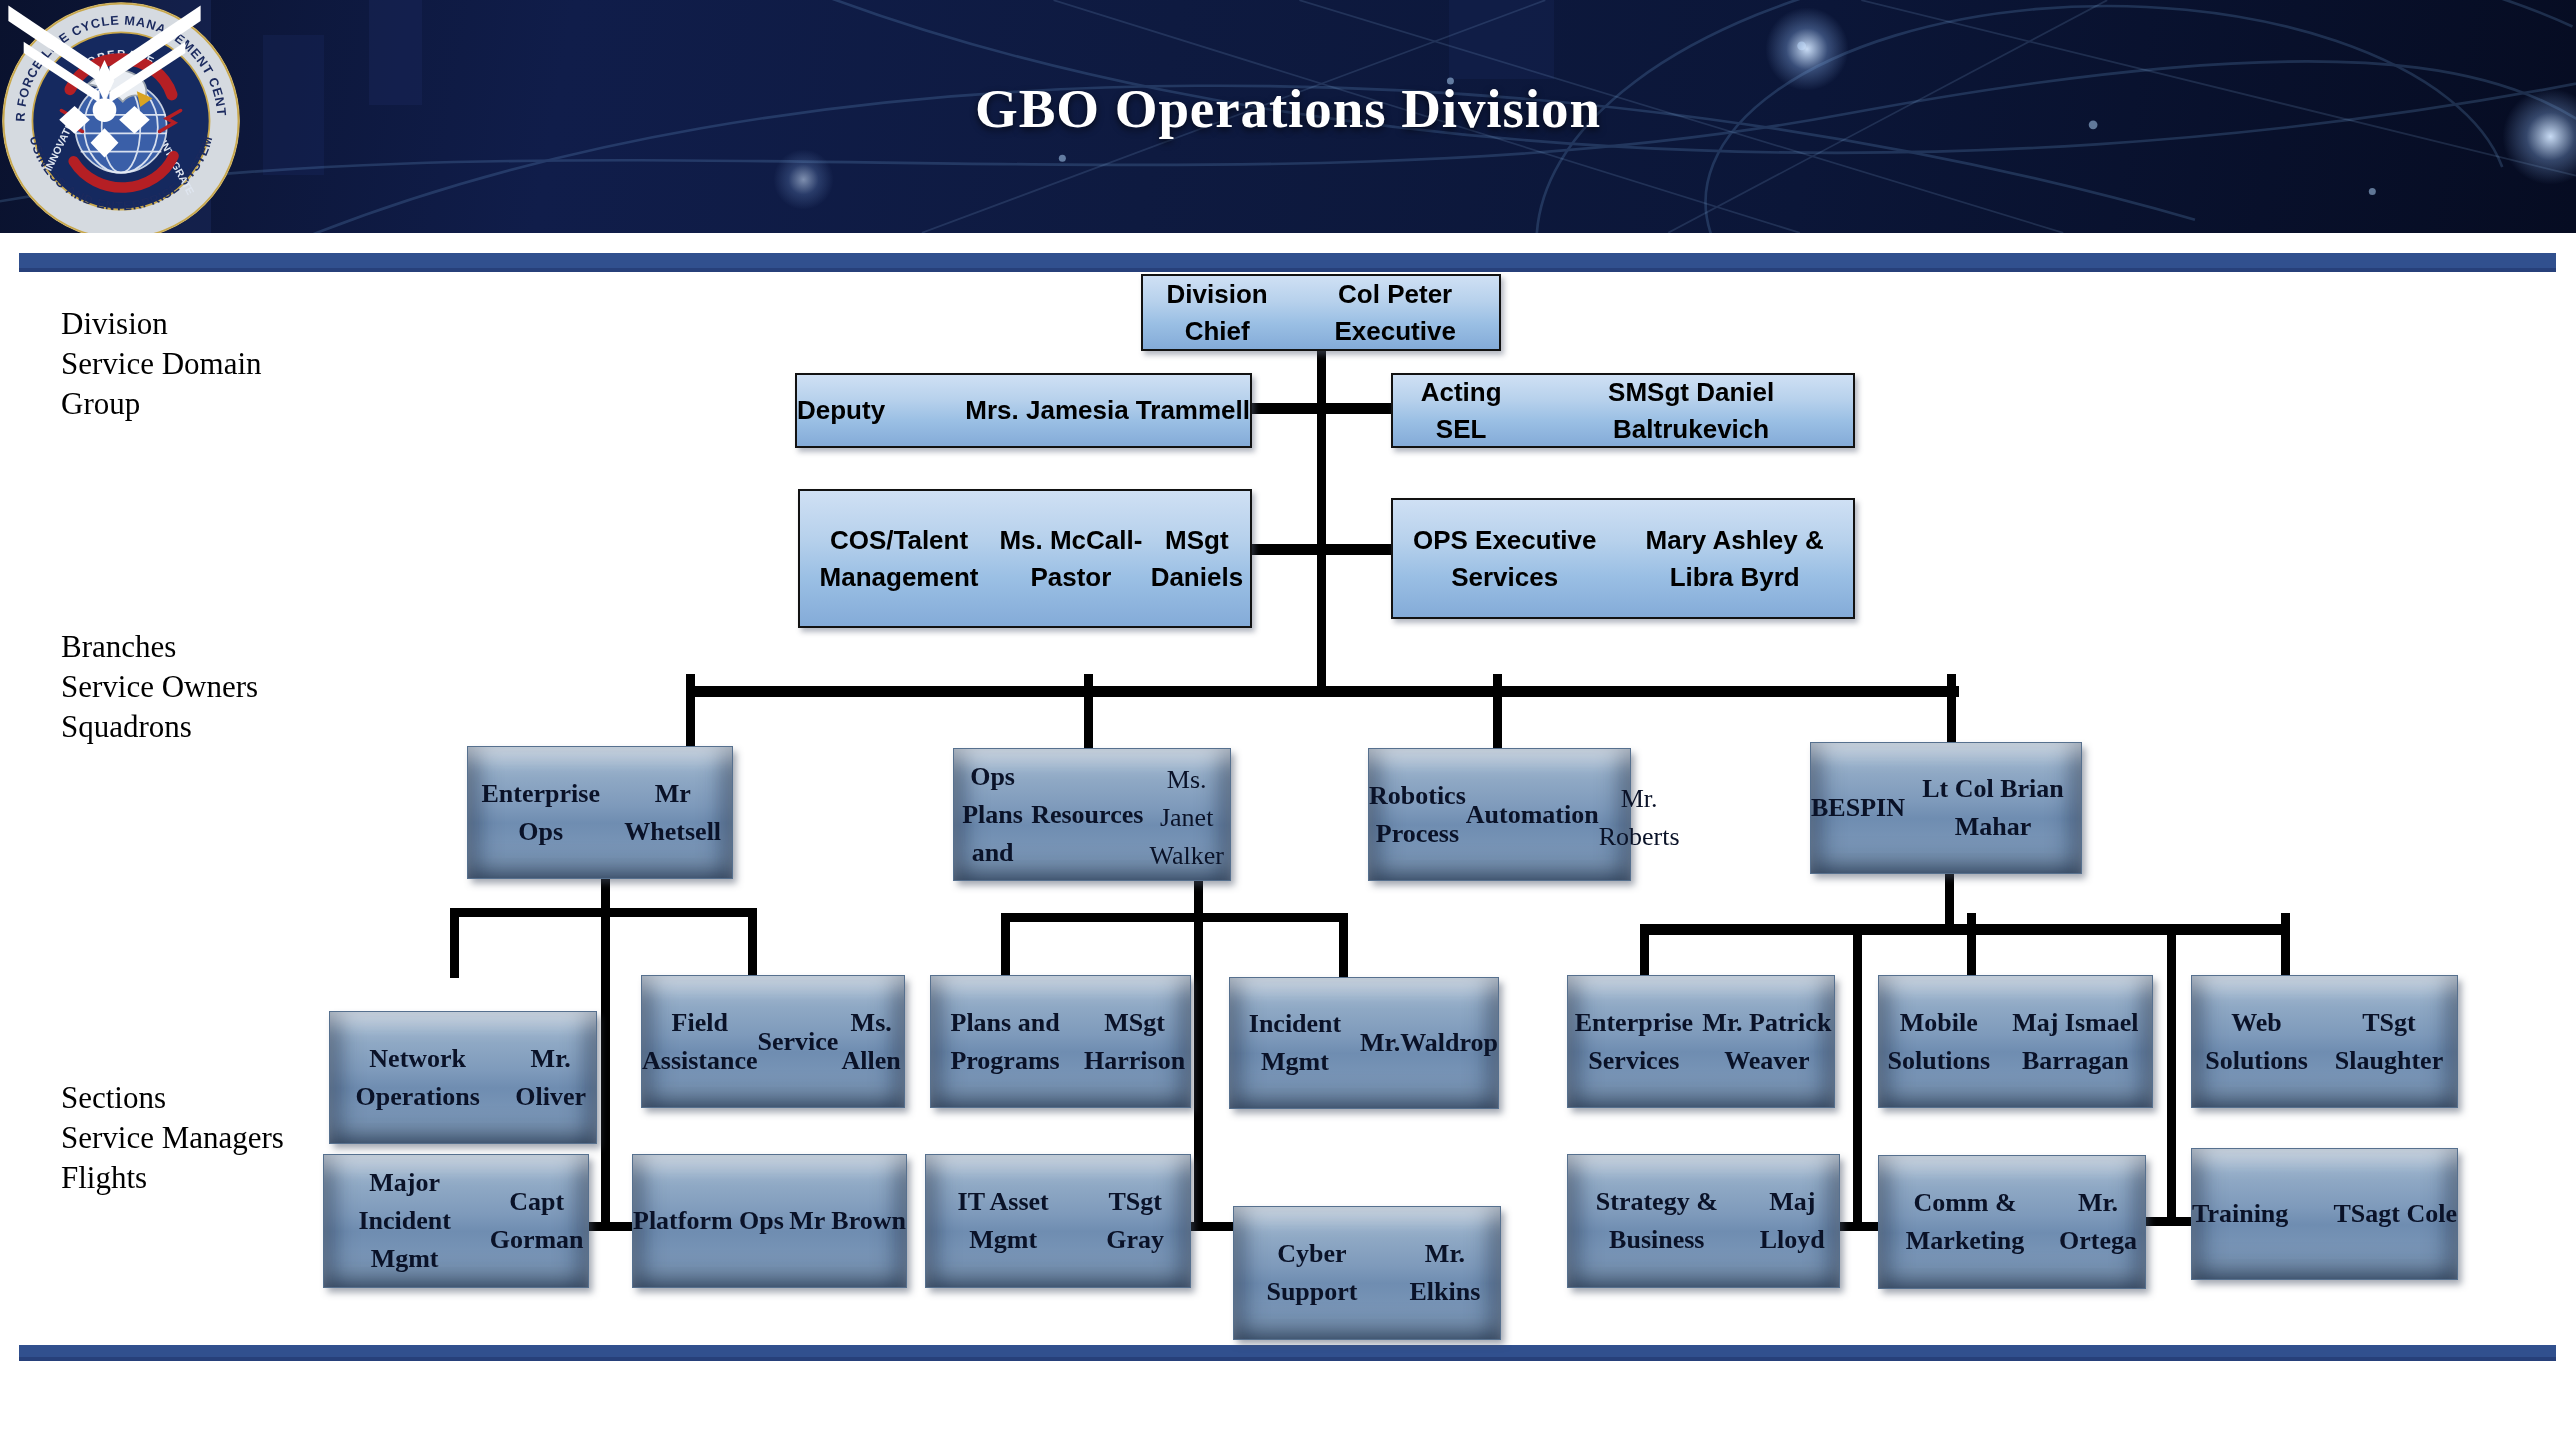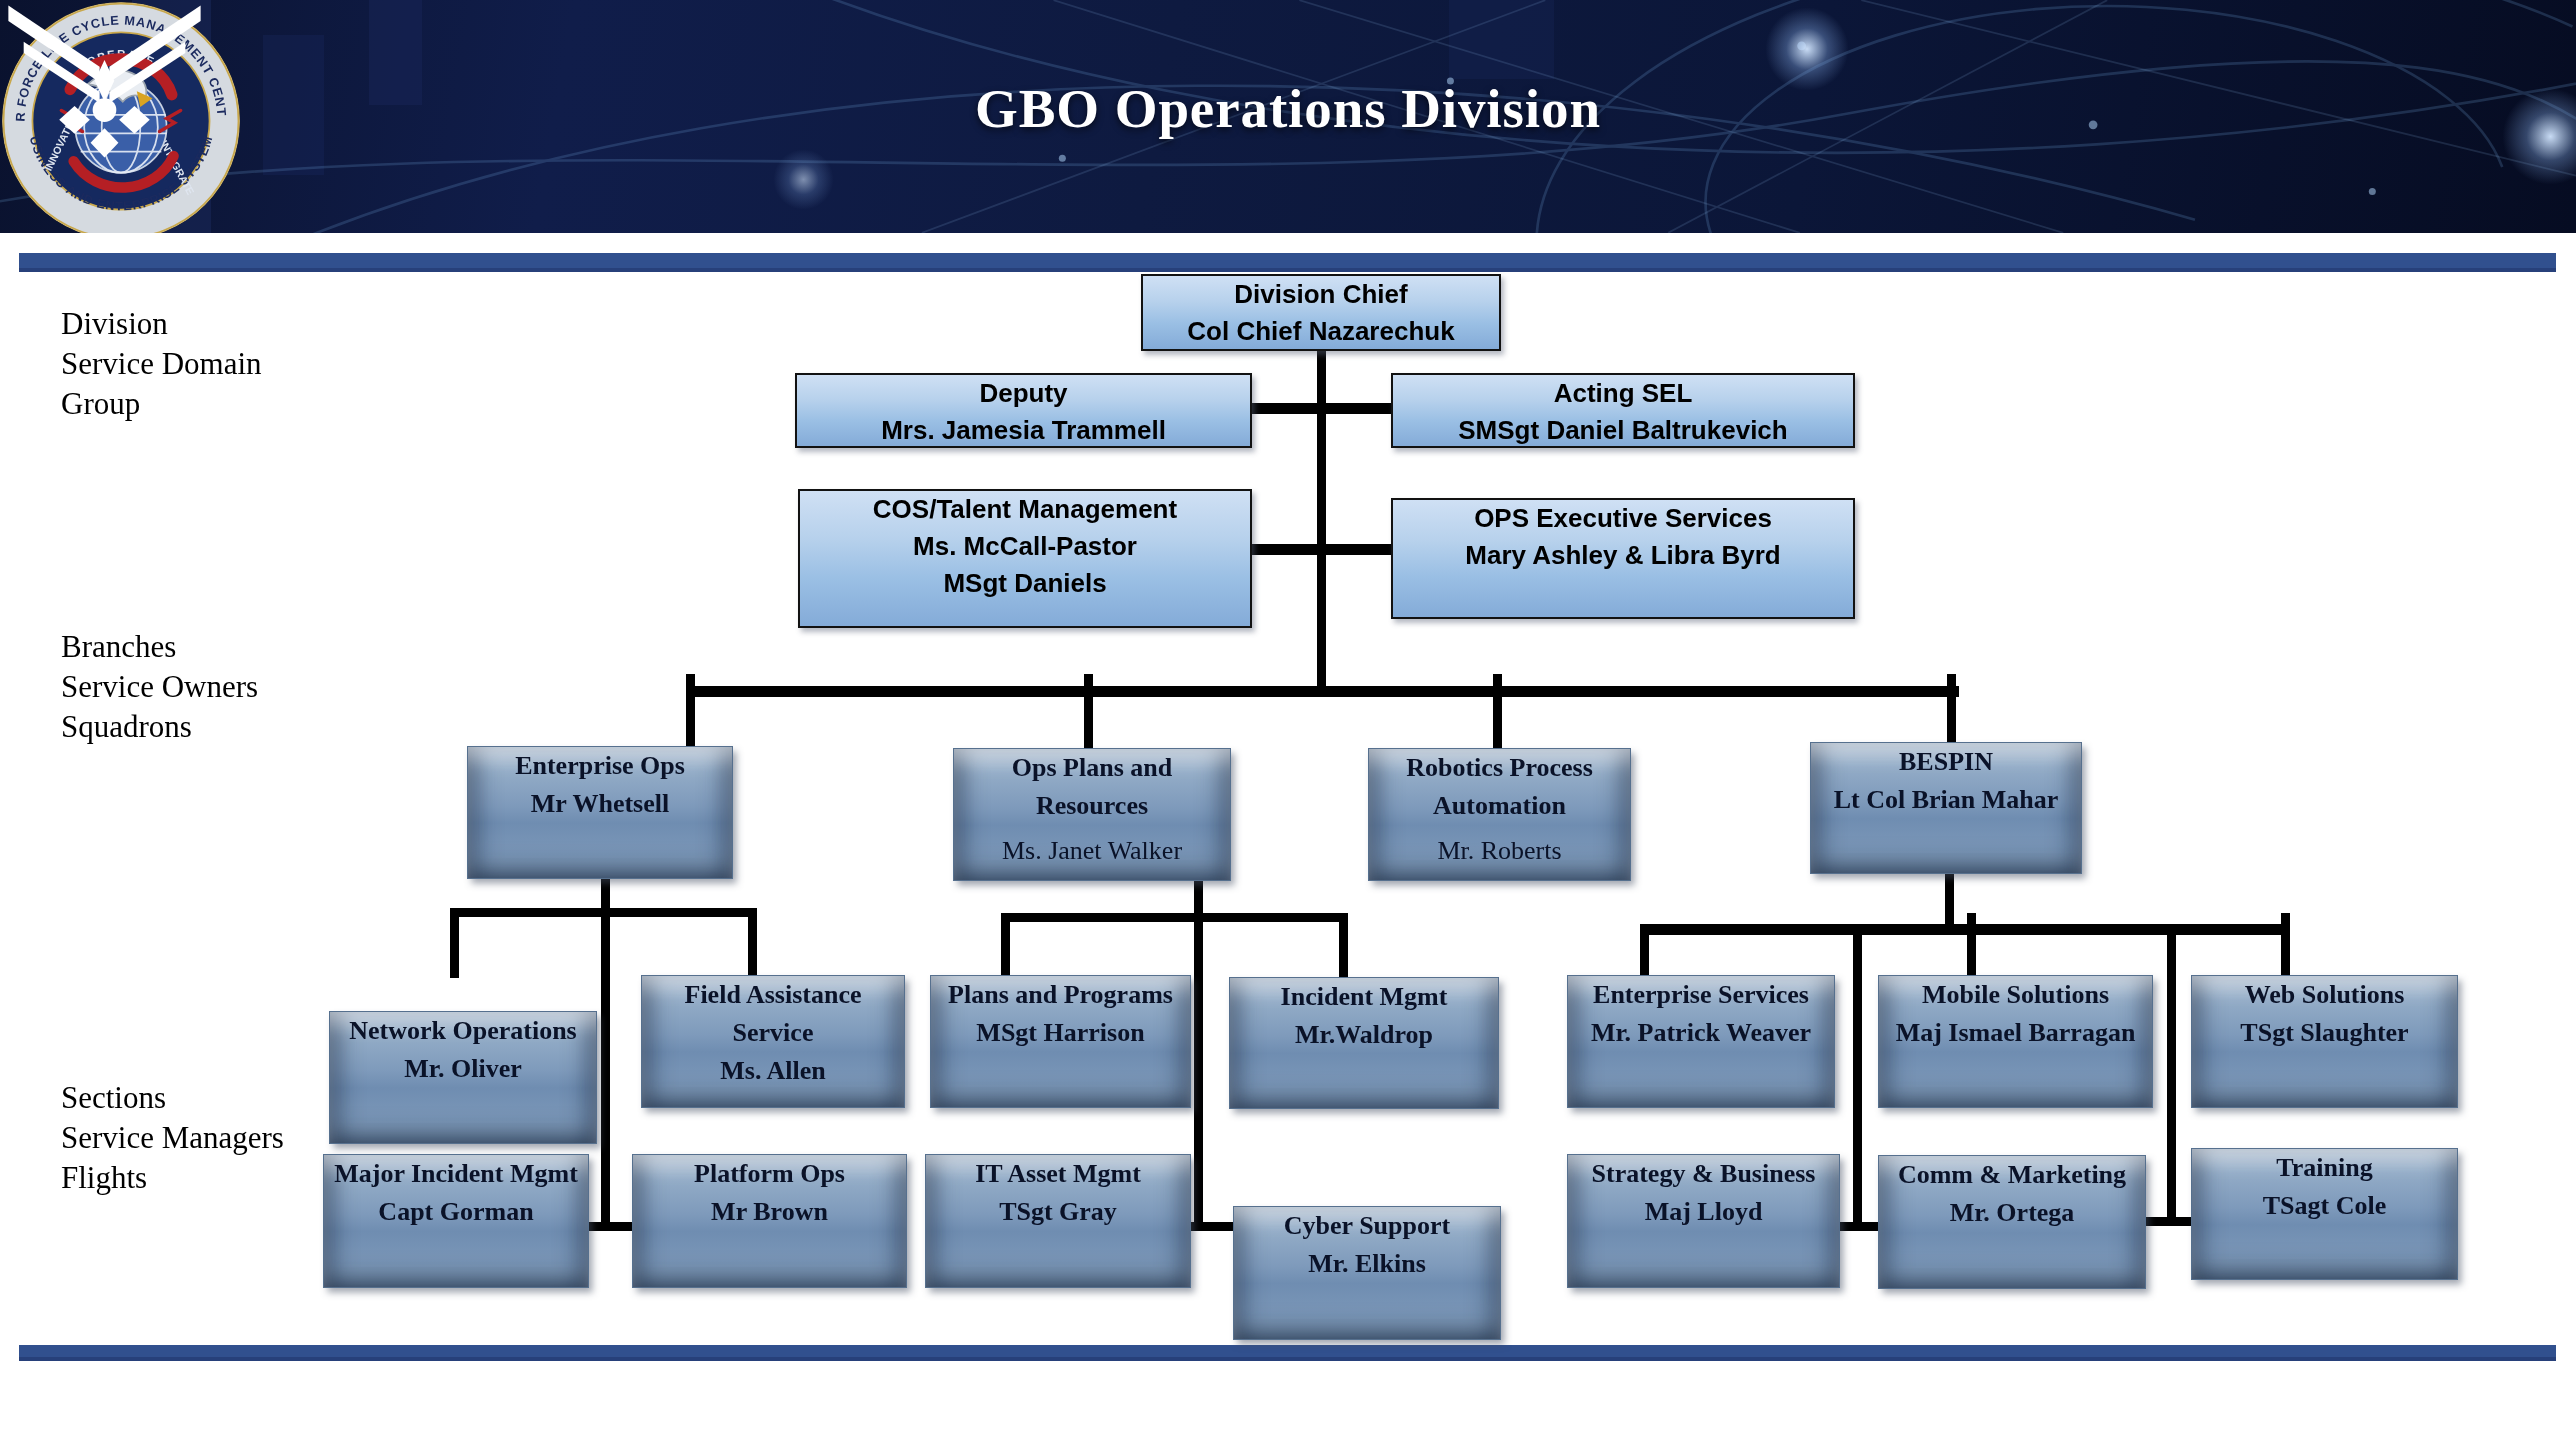--- a/index.html
+++ b/index.html
@@ -20,21 +20,21 @@
   .rule.bottom{top:1345px;height:12.3px;}
 
   
   .side-label{position:absolute;left:61px;font-family:"Liberation Serif",serif;
     font-size:31px;line-height:40px;color:#000;}
 
   
   .cn{position:absolute;background:#000;z-index:1;}
 
   
-  .bx{position:absolute;z-index:2;display:flex;flex-direction:column;justify-content:flex-start;
+  .bx{position:absolute;z-index:2;display:flex;flex-direction:row;justify-content:space-between;
     align-items:center;text-align:center;box-sizing:border-box;}
   .bx1{background:linear-gradient(180deg,#cfe0f4 0%,#b7d1ec 35%,#9abfe4 65%,#84abd8 100%);
     border:2.6px solid #121212;box-shadow:2.6px 3.5px 5.3px rgba(90,100,120,.45);
     font-family:"Liberation Sans",sans-serif;font-weight:700;color:#000;}
   .bx1 .ln{font-size:26px;line-height:37px;}
   .bx2{background:linear-gradient(180deg,#b3c6da 0%,#93acc7 18%,#7e9abb 45%,#6f8db1 58%,#7b97b8 82%,#8fa9c4 100%);
     border:0.9px solid #56708e;
     box-shadow:4.4px 5.3px 7px rgba(70,80,100,.5),
       inset 0 16px 21px -7px rgba(255,255,255,.55),
       inset 0 -17.6px 23px -8.8px rgba(14,30,55,.6),
@@ -189,21 +189,21 @@
   <div class="cn" style="left:1640px;top:924px;width:8.8px;height:53px"></div>
   <div class="cn" style="left:1967px;top:913px;width:8.8px;height:63px"></div>
   <div class="cn" style="left:2281px;top:913px;width:8.8px;height:64px"></div>
   <div class="cn" style="left:1853px;top:934px;width:8.8px;height:297px"></div>
   <div class="cn" style="left:1833px;top:1222px;width:48px;height:8.8px"></div>
   <div class="cn" style="left:2167px;top:934px;width:8.8px;height:290px"></div>
   <div class="cn" style="left:2141px;top:1217px;width:54px;height:8.8px"></div>
 
   <div class="bx bx1" style="left:1141px;top:274px;width:360px;height:77px">
     <div class="ln">Division Chief</div>
-    <div class="ln">Col Chief Nazarechuk</div>
+    <div class="ln">Col Peter Executive</div>
   </div>
   <div class="bx bx1" style="left:795px;top:373px;width:457px;height:75px">
     <div class="ln">Deputy</div>
     <div class="ln">Mrs. Jamesia Trammell</div>
   </div>
   <div class="bx bx1" style="left:1391px;top:373px;width:464px;height:75px">
     <div class="ln">Acting SEL</div>
     <div class="ln">SMSgt Daniel Baltrukevich</div>
   </div>
   <div class="bx bx1" style="left:798px;top:489px;width:454px;height:139px">

